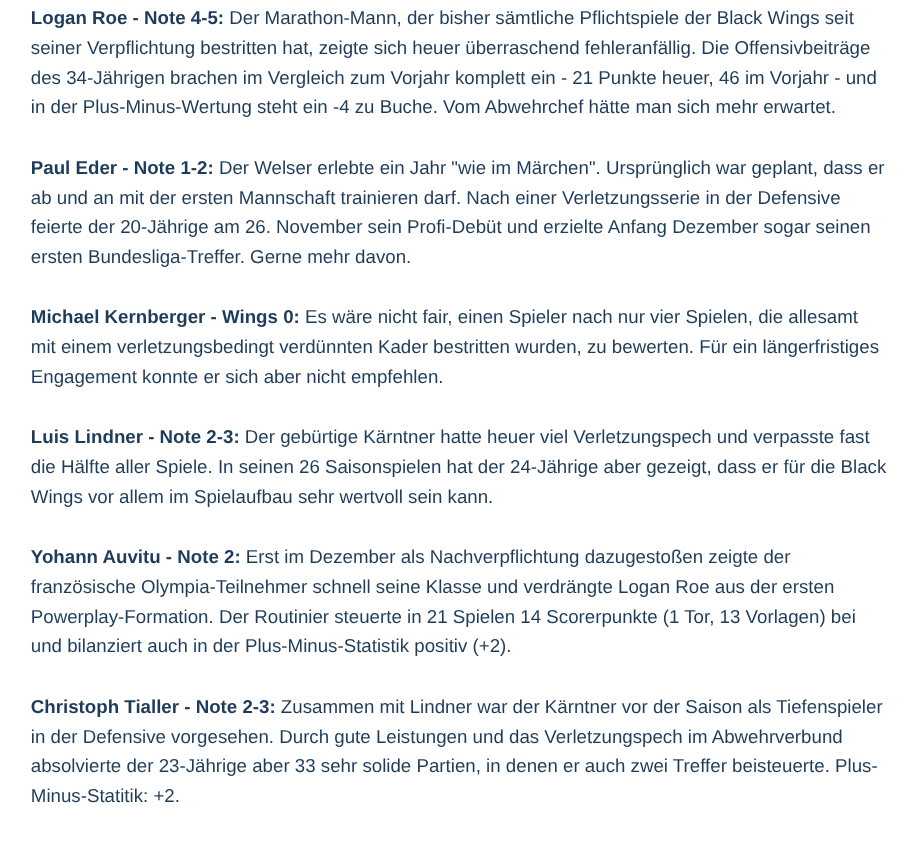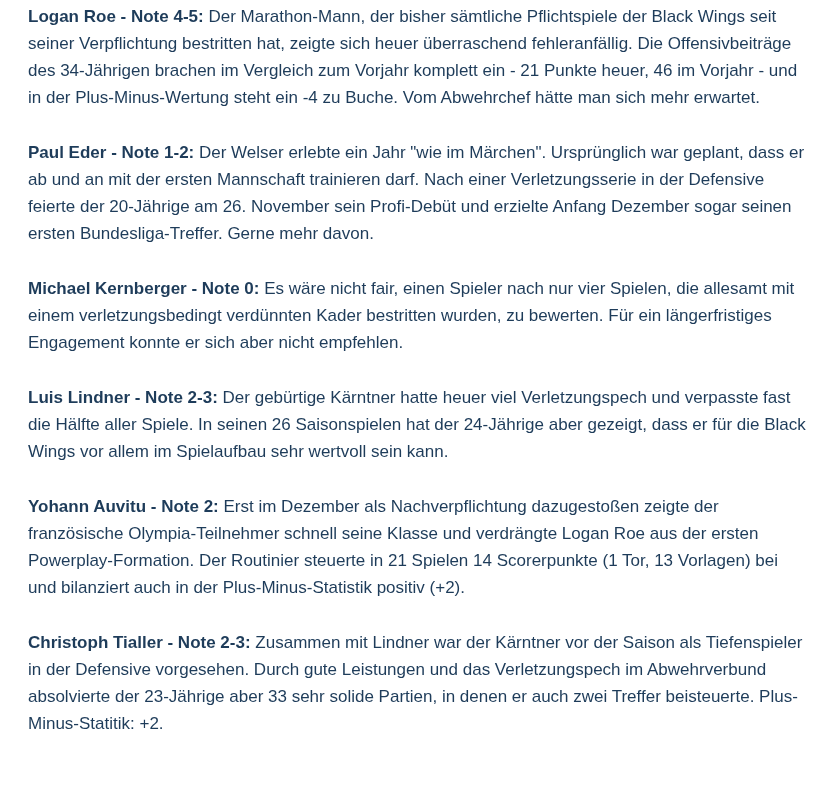--- a/index.html
+++ b/index.html
@@ -32,20 +32,20 @@
 </style>
 </head>
 <body style="background: rgb(255, 255, 255);">
 
 <main data-name="article-content" style="color: rgb(30, 60, 90);">
 
     <p class="para" data-name="player-rating-paragraph"><strong data-name="player-name-grade">Logan Roe - Note 4-5:</strong><span data-name="rating-text"> Der Marathon-Mann, der bisher sämtliche Pflichtspiele der Black Wings seit seiner Verpflichtung bestritten hat, zeigte sich heuer überraschend fehleranfällig. Die Offensivbeiträge des 34-Jährigen brachen im Vergleich zum Vorjahr komplett ein - 21 Punkte heuer, 46 im Vorjahr - und in der Plus-Minus-Wertung steht ein -4 zu Buche. Vom Abwehrchef hätte man sich mehr erwartet.</span></p>
 
     <p class="para" data-name="player-rating-paragraph"><strong data-name="player-name-grade">Paul Eder - Note 1-2:</strong><span data-name="rating-text"> Der Welser erlebte ein Jahr "wie im Märchen". Ursprünglich war geplant, dass er ab und an mit der ersten Mannschaft trainieren darf. Nach einer Verletzungsserie in der Defensive feierte der 20-Jährige am 26. November sein Profi-Debüt und erzielte Anfang Dezember sogar seinen ersten Bundesliga-Treffer. Gerne mehr davon.</span></p>
 
-    <p class="para" data-name="player-rating-paragraph"><strong data-name="player-name-grade">Michael Kernberger - Note 0:</strong><span data-name="rating-text"> Es wäre nicht fair, einen Spieler nach nur vier Spielen, die allesamt mit einem verletzungsbedingt verdünnten Kader bestritten wurden, zu bewerten. Für ein längerfristiges Engagement konnte er sich aber nicht empfehlen.</span></p>
+    <p class="para" data-name="player-rating-paragraph"><strong data-name="player-name-grade">Michael Kernberger - Wings 0:</strong><span data-name="rating-text"> Es wäre nicht fair, einen Spieler nach nur vier Spielen, die allesamt mit einem verletzungsbedingt verdünnten Kader bestritten wurden, zu bewerten. Für ein längerfristiges Engagement konnte er sich aber nicht empfehlen.</span></p>
 
     <p class="para" data-name="player-rating-paragraph"><strong data-name="player-name-grade">Luis Lindner - Note 2-3:</strong><span data-name="rating-text"> Der gebürtige Kärntner hatte heuer viel Verletzungspech und verpasste fast die Hälfte aller Spiele. In seinen 26 Saisonspielen hat der 24-Jährige aber gezeigt, dass er für die Black Wings vor allem im Spielaufbau sehr wertvoll sein kann.</span></p>
 
     <p class="para" data-name="player-rating-paragraph"><strong data-name="player-name-grade">Yohann Auvitu - Note 2:</strong><span data-name="rating-text"> Erst im Dezember als Nachverpflichtung dazugestoßen zeigte der französische Olympia-Teilnehmer schnell seine Klasse und verdrängte Logan Roe aus der ersten Powerplay-Formation. Der Routinier steuerte in 21 Spielen 14 Scorerpunkte (1 Tor, 13 Vorlagen) bei und bilanziert auch in der Plus-Minus-Statistik positiv (+2).</span></p>
 
     <p class="para" data-name="player-rating-paragraph"><strong data-name="player-name-grade">Christoph Tialler - Note 2-3:</strong><span data-name="rating-text"> Zusammen mit Lindner war der Kärntner vor der Saison als Tiefenspieler in der Defensive vorgesehen. Durch gute Leistungen und das Verletzungspech  im Abwehrverbund absolvierte der 23-Jährige aber 33 sehr solide Partien, in denen er auch zwei Treffer beisteuerte. Plus-Minus-Statitik: +2.</span></p>
   </main>
 
 </body></html>

